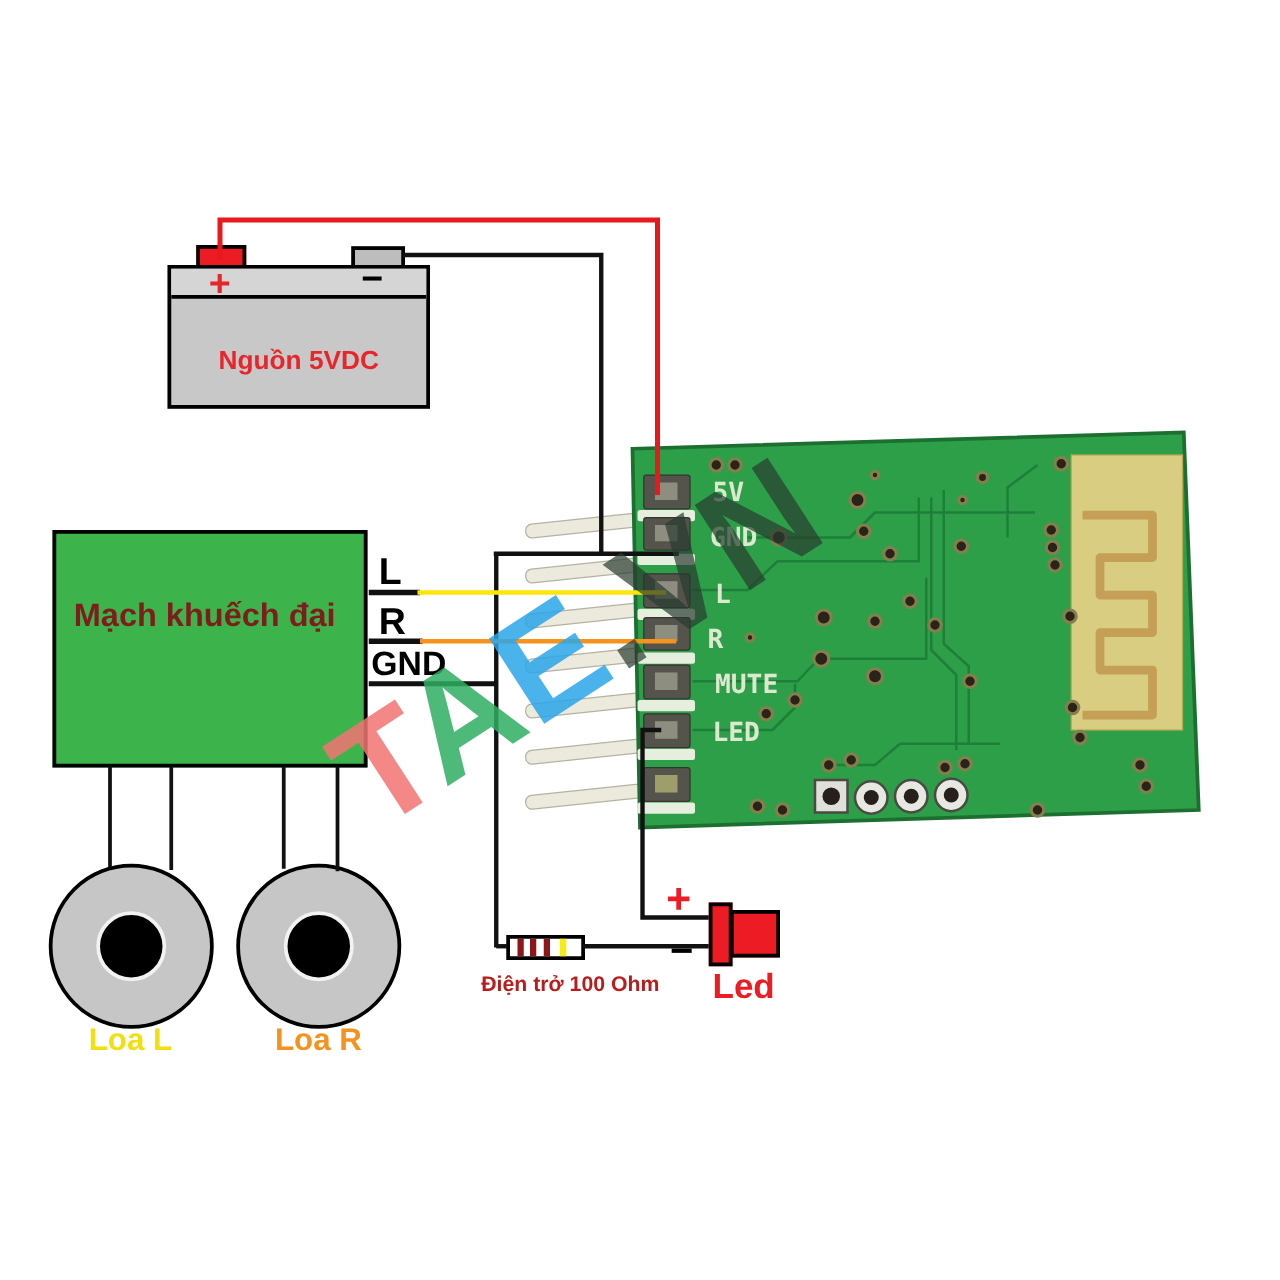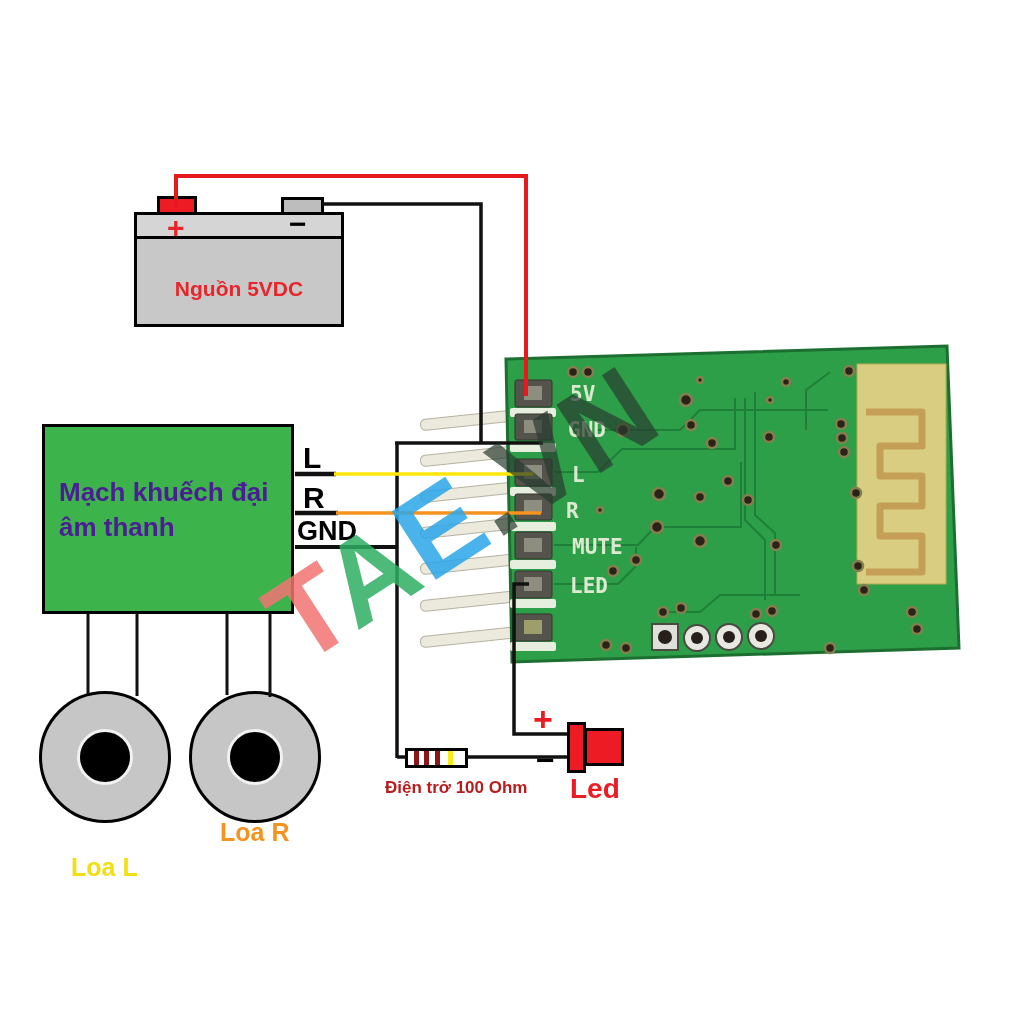--- a/index.html
+++ b/index.html
@@ -15,21 +15,21 @@
   .term{box-sizing:border-box;border:3px solid #000;z-index:4;}
   .term-plus{left:157px;top:196px;width:40px;height:19px;background:#ed1c24;}
   .term-minus{left:281px;top:197px;width:43px;height:19px;background:#bdbdbd;}
   .batt-plus{left:30px;top:2px;color:#e8252b;font-size:30px;font-weight:bold;line-height:22px;}
   .batt-minus{left:152px;top:-2px;color:#000;font-size:30px;font-weight:bold;line-height:22px;}
   .batt-label{left:0;top:62px;width:204px;text-align:center;color:#e8252b;
               font-size:21px;font-weight:bold;}
   
   .amp-box{left:42px;top:424px;width:252px;height:190px;background:#3cb44b;
            border:3px solid #000;box-sizing:border-box;z-index:5;
-           color:#4c1d95;font-size:26px;font-weight:bold;line-height:35px;
+           color:#7f1d1d;font-size:26px;font-weight:bold;line-height:35px;
            padding:48px 0 0 14px;}
   .pin-label{color:#000;font-weight:bold;z-index:5;}
   .lbl-l{left:303px;top:441px;font-size:30px;}
   .lbl-r{left:303px;top:481px;font-size:30px;}
   .lbl-gnd{left:297px;top:516px;font-size:27px;}
   
   .spk-outer{width:132px;height:132px;border-radius:50%;background:#c6c6c6;
              border:3px solid #000;box-sizing:border-box;z-index:5;}
   .spk-inner{position:absolute;left:35px;top:35px;width:56px;height:56px;border-radius:50%;
              background:#000;border:3px solid #f2f2f2;box-sizing:border-box;}
@@ -216,33 +216,32 @@
   <div class="abs battery-body">
     <div class="abs battery-strip">
       <span class="abs batt-plus">+</span>
       <span class="abs batt-minus">−</span>
     </div>
     <div class="abs batt-label">Nguồn 5VDC</div>
   </div>
 
   <div class="abs amp-box">
     <div>Mạch khuếch đại</div>
-    <div>âm thanh</div>
   </div>
   <span class="abs pin-label lbl-l">L</span>
   <span class="abs pin-label lbl-r">R</span>
   <span class="abs pin-label lbl-gnd">GND</span>
 
   <div class="abs spk-outer" style="left:39px;top:691px;">
     <div class="spk-inner"></div>
   </div>
   <div class="abs spk-outer" style="left:189px;top:691px;">
     <div class="spk-inner"></div>
   </div>
-  <span class="abs spk-label" style="left:71px;top:818px;color:#f0e010;margin-top:35px;">Loa L</span>
+  <span class="abs spk-label" style="left:71px;top:818px;color:#f0e010;">Loa L</span>
   <span class="abs spk-label" style="left:220px;top:818px;color:#f6921e;">Loa R</span>
 
   <div class="abs res-body">
     <div class="res-band" style="left:6px;background:#8c1618;"></div>
     <div class="res-band" style="left:16px;background:#8c1618;"></div>
     <div class="res-band" style="left:27px;background:#8c1618;"></div>
     <div class="res-band" style="left:40px;background:#f7ec13;"></div>
   </div>
   <span class="abs res-label">Điện trở 100 Ohm</span>
 

